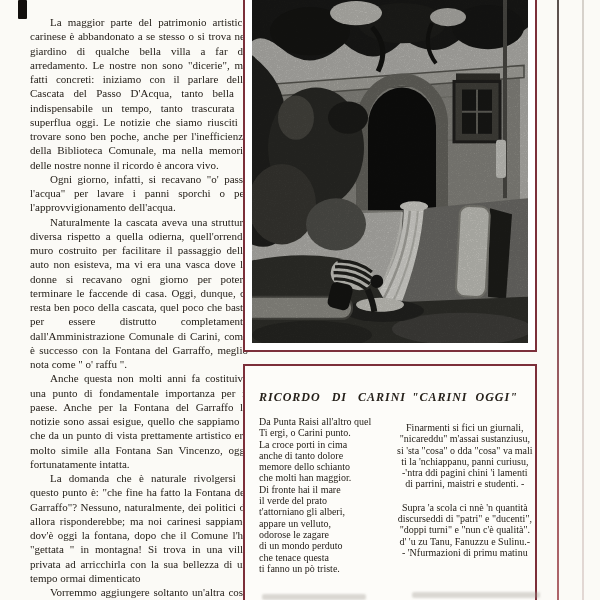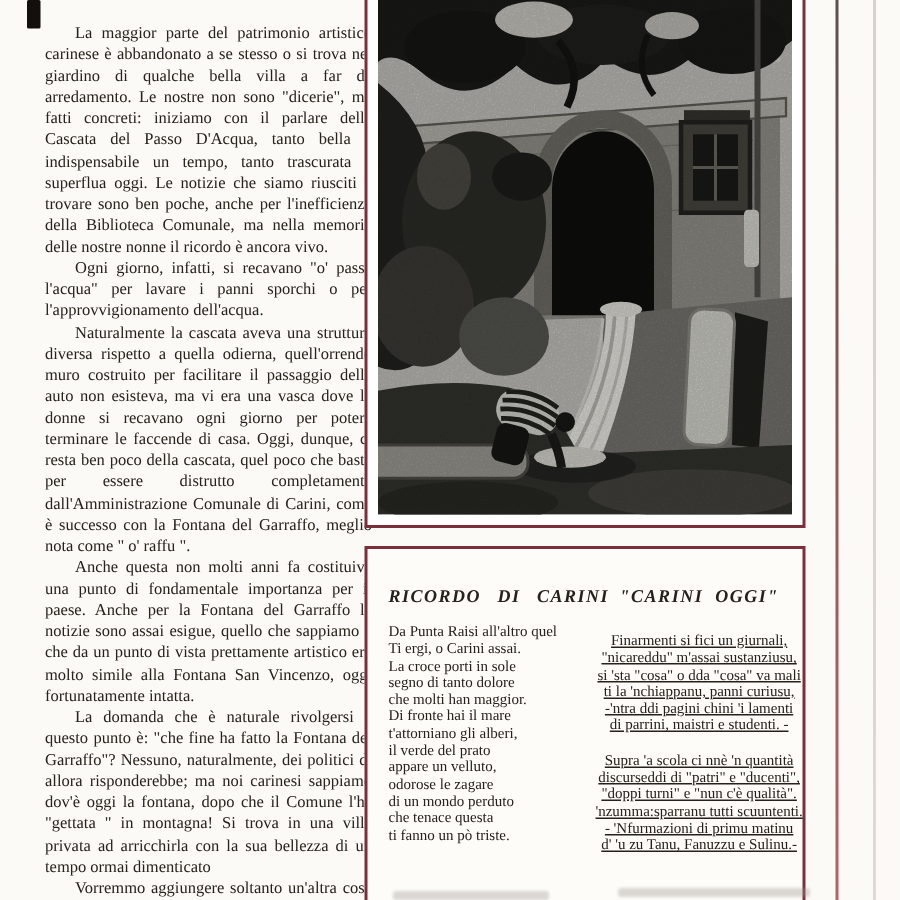--- a/index.html
+++ b/index.html
@@ -41,21 +41,21 @@
   }
   .poem-col-left{width:138px;margin-left:14px;flex:0 0 auto;}
   .poem-col-right{flex:1 1 auto;text-align:center;padding-right:10px;}
   .poem-title{
     font-style:italic;font-weight:bold;font-size:12px;
     letter-spacing:1px;word-spacing:7px;
     margin-bottom:11px;white-space:nowrap;
   }
   .poem-col-right .poem-title{margin-bottom:17px;word-spacing:4px;}
   .poem-lines .line{font-size:10px;line-height:11.3px;white-space:nowrap;}
-  .stanza{margin-bottom:12px;text-decoration:underline;}
+  .stanza{margin-bottom:12px;}
   
   .ghost-line{
     position:absolute;height:6px;background:#9a948c;opacity:.35;
     filter:blur(1px);border-radius:2px;
   }
   .ghost-left{left:262px;top:594px;width:104px;}
   .ghost-right{left:412px;top:592px;width:128px;}
   
   .edge-line-main{
     position:absolute;left:557px;top:0;width:2px;height:600px;
@@ -162,27 +162,28 @@
 
       <rect x="0" y="0" width="276" height="344" filter="url(#grain)" opacity="0.22"></rect>
     </svg>
   </div>
 
   <div class="memory-box">
     <div class="poem-col-left">
       <div class="poem-title">RICORDO DI CARINI</div>
       <div class="poem-lines">
           <div class="line">Da Punta Raisi all'altro quel</div>
-          <div class="line">Ti ergi, o Carini assai.</div>
-          <div class="line">La croce porti in sole</div>
-          <div class="line">segno di tanto dolore</div>
+          <div class="line">Ti ergi, o Carini punto.</div>
+          <div class="line">La croce porti in cima</div>
+          <div class="line">anche di tanto dolore</div>
+          <div class="line">memore dello schianto</div>
           <div class="line">che molti han maggior.</div>
           <div class="line">Di fronte hai il mare</div>
+          <div class="line">il verde del prato</div>
           <div class="line">t'attorniano gli alberi,</div>
-          <div class="line">il verde del prato</div>
           <div class="line">appare un velluto,</div>
           <div class="line">odorose le zagare</div>
           <div class="line">di un mondo perduto</div>
           <div class="line">che tenace questa</div>
           <div class="line">ti fanno un pò triste.</div>
         </div>
     </div>
     <div class="poem-col-right">
       <div class="poem-title">"CARINI OGGI"</div>
       <div class="poem-lines stanza">
@@ -190,23 +191,22 @@
           <div class="line">"nicareddu" m'assai sustanziusu,</div>
           <div class="line">si 'sta "cosa" o dda "cosa" va mali</div>
           <div class="line">ti la 'nchiappanu, panni curiusu,</div>
           <div class="line">-'ntra ddi pagini chini 'i lamenti</div>
           <div class="line">di parrini, maistri e studenti. -</div>
         </div>
       <div class="poem-lines stanza">
           <div class="line">Supra 'a scola ci nnè 'n quantità</div>
           <div class="line">discurseddi di "patri" e "ducenti",</div>
           <div class="line">"doppi turni" e "nun c'è qualità".</div>
-          <div class="line">'nzumma:sparranu tutti scuuntenti.</div>
+          <div class="line">d' 'u zu Tanu, Fanuzzu e Sulinu.-</div>
           <div class="line">- 'Nfurmazioni di primu matinu</div>
-          <div class="line">d' 'u zu Tanu, Fanuzzu e Sulinu.-</div>
         </div>
     </div>
   </div>
 
   <div class="ghost-line ghost-left"></div>
   <div class="ghost-line ghost-right"></div>
 
   <div class="edge-line-main"></div>
   <div class="edge-line-faint"></div>
 

